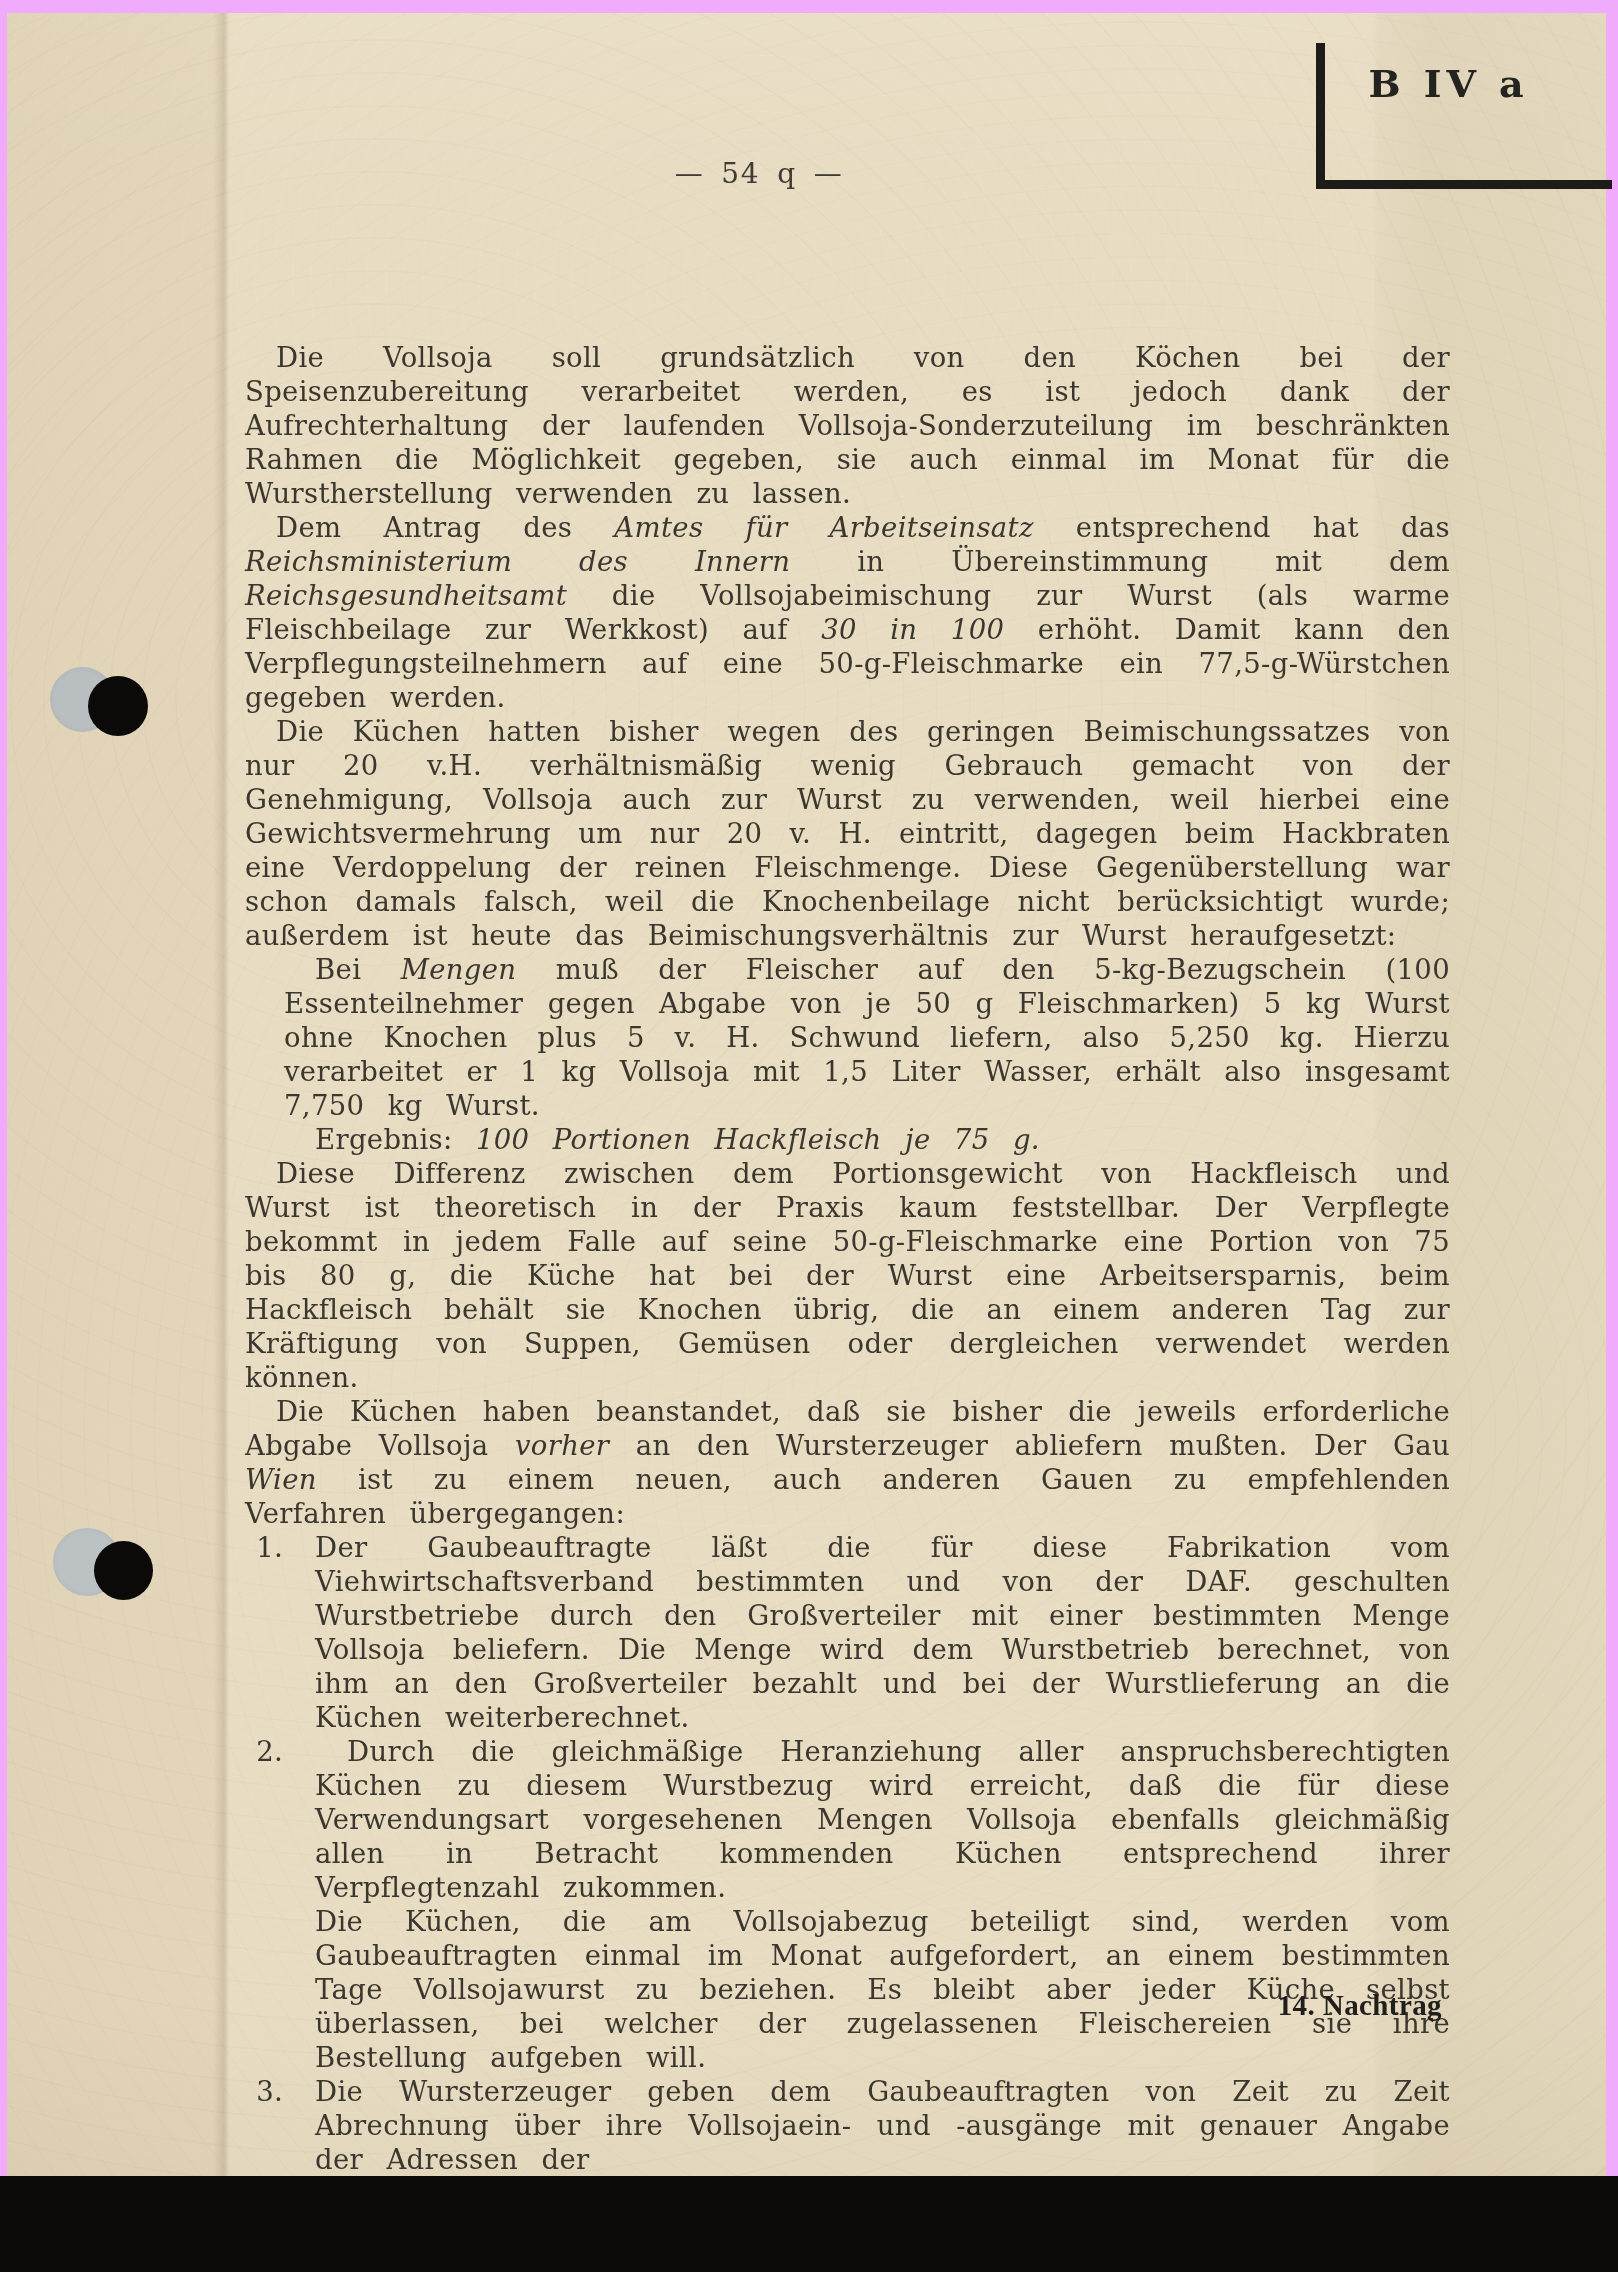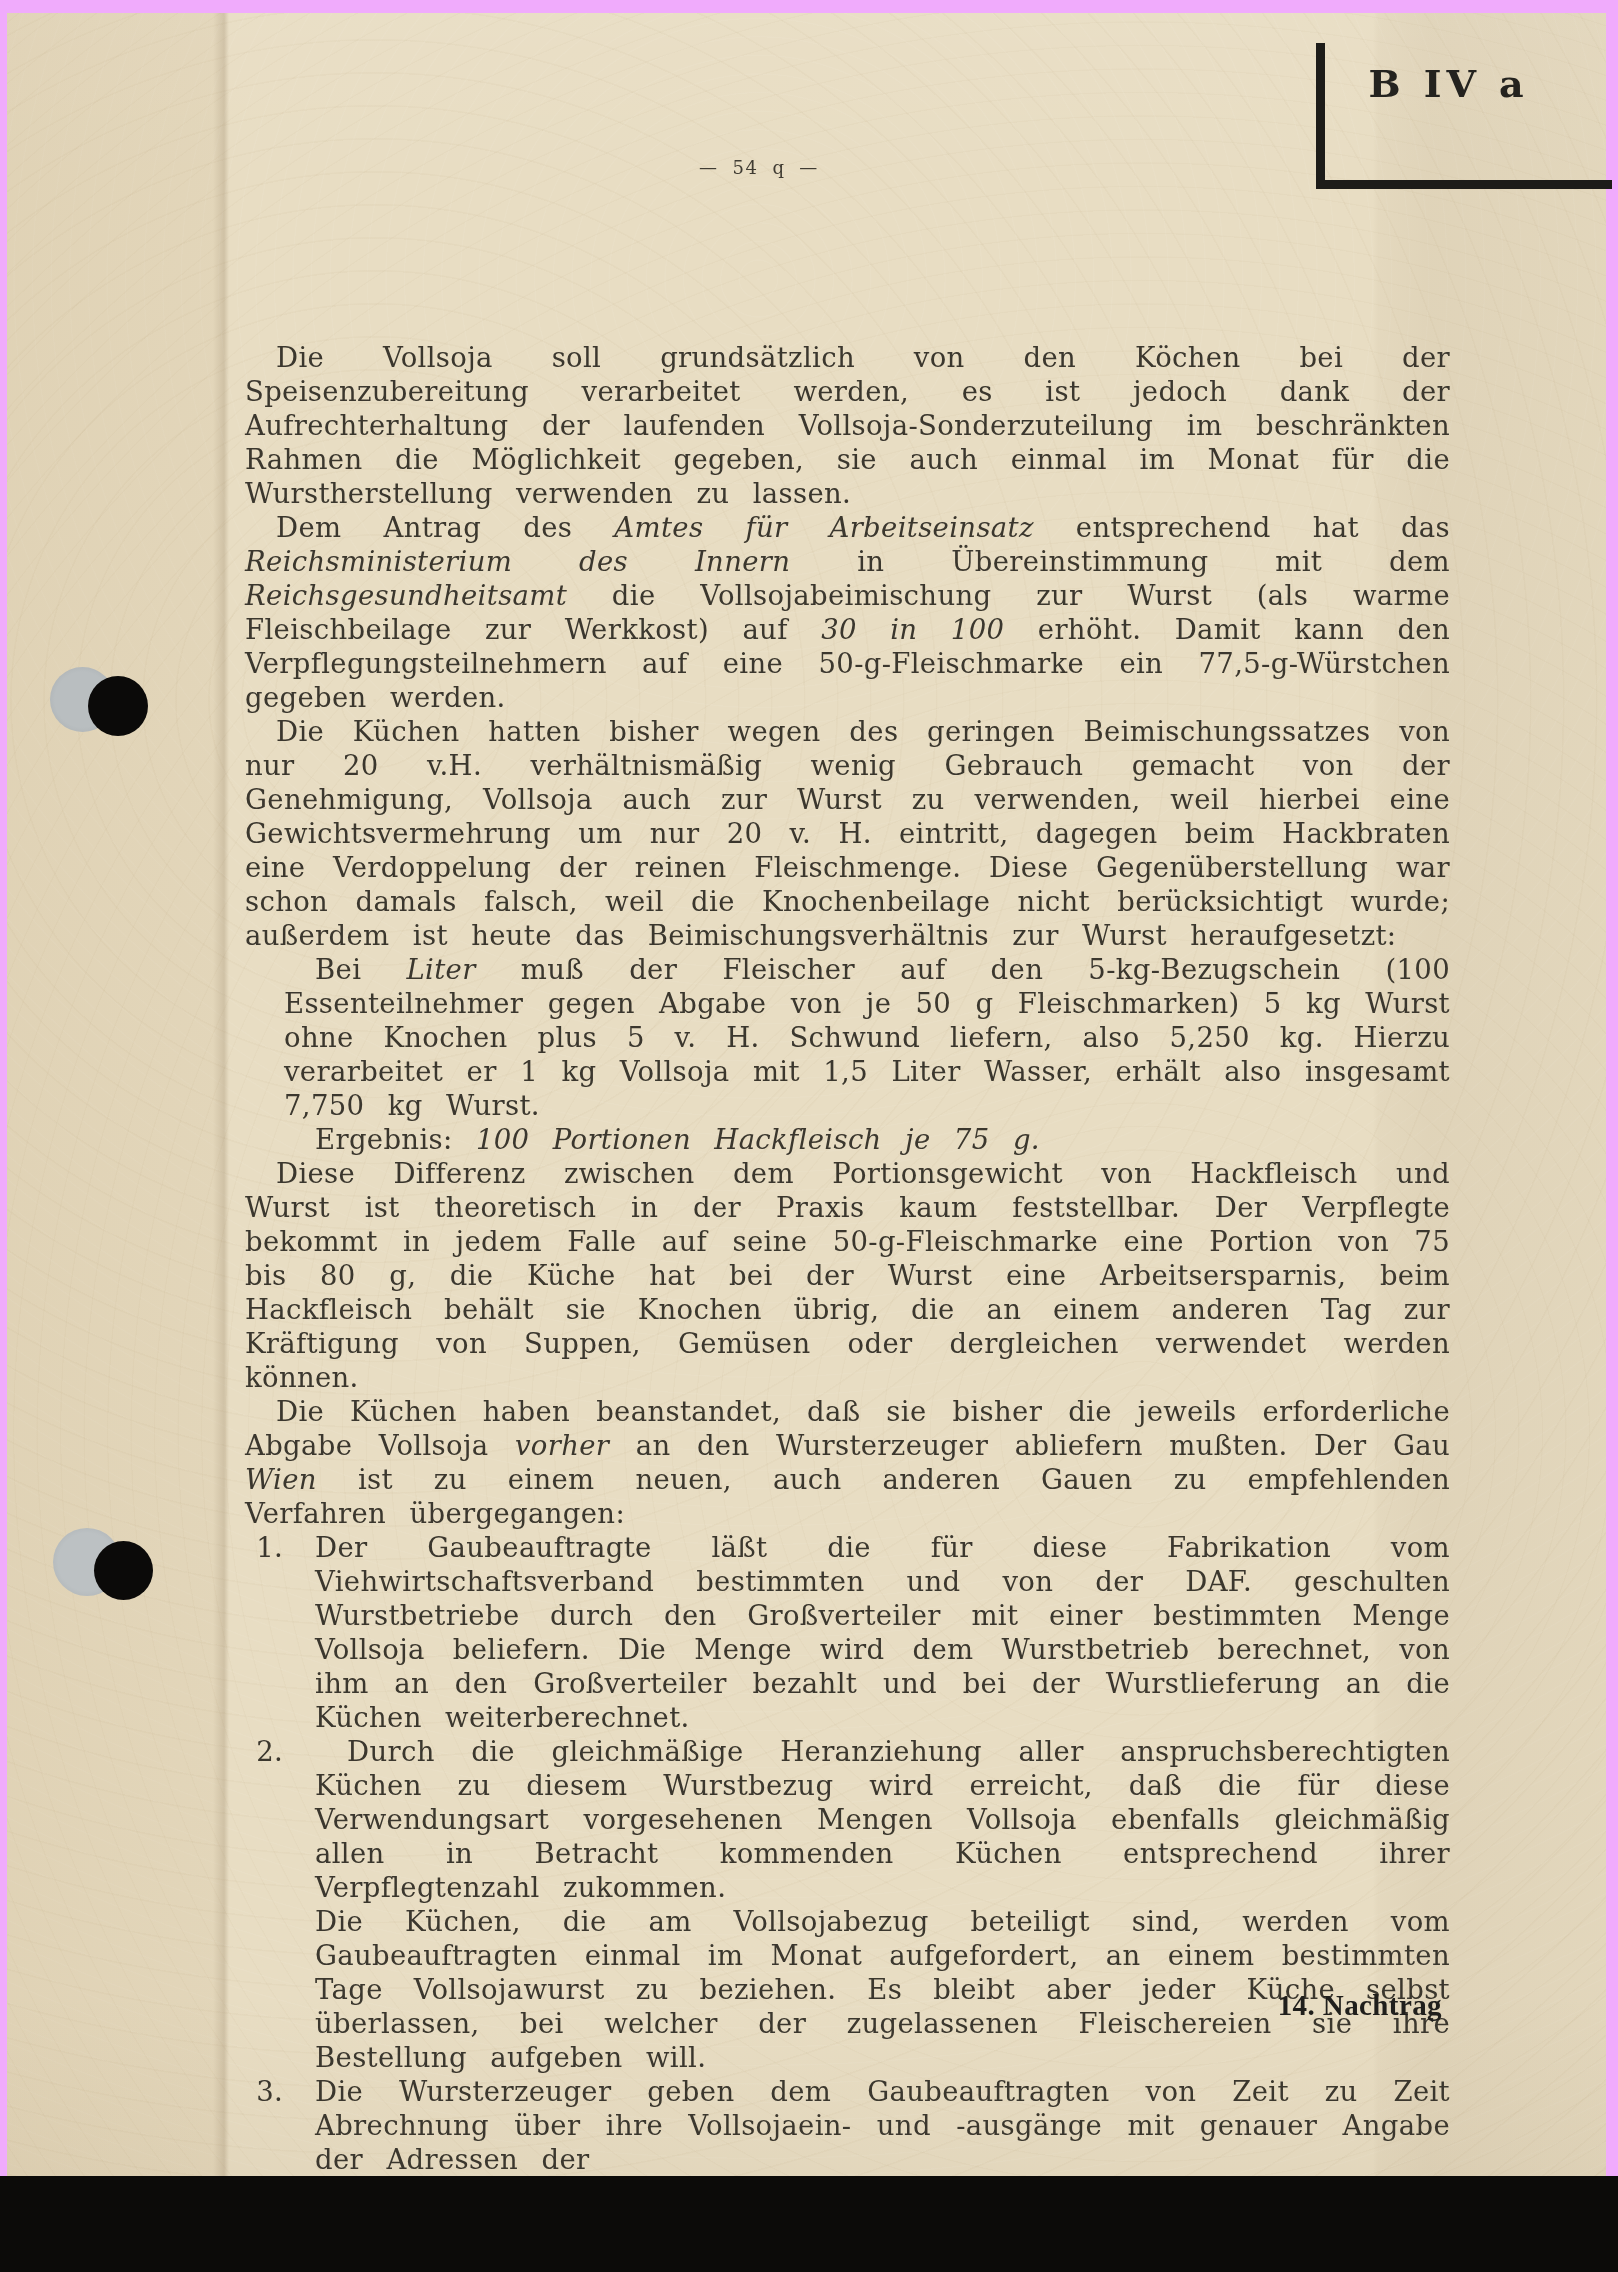--- a/index.html
+++ b/index.html
@@ -23,21 +23,21 @@
   .halo1{left:50px;top:667px;width:65px;height:65px;background:radial-gradient(circle,#b9bec0 0 60%,#a2a8ab 100%);}
   .hole1{left:88px;top:676px;width:60px;height:60px;}
   .halo2{left:53px;top:1528px;width:68px;height:68px;background:radial-gradient(circle,#bcc1c3 0 60%,#a5abae 100%);}
   .hole2{left:94px;top:1541px;width:59px;height:59px;}
   
   .biva-vbar{position:absolute;left:1316px;top:43px;width:9px;height:146px;background:#1d1c19;}
   .biva-hbar{position:absolute;left:1316px;top:180px;width:296px;height:9px;background:#1d1c19;}
   .biva-label{position:absolute;left:1335px;top:61px;width:227px;text-align:center;
       font-weight:bold;font-size:38px;letter-spacing:4.9px;color:#24231f;}
   .page-number{position:absolute;left:597px;top:157px;width:324px;text-align:center;
-      font-size:18px;color:#403c33;letter-spacing:1.6px;word-spacing:6.5px;}
+      font-size:28px;color:#403c33;letter-spacing:1.6px;word-spacing:6.5px;}
   .doc-title{position:absolute;left:245px;top:231px;width:1205px;text-align:center;
       font-weight:bold;font-size:33px;color:#2e2b25;word-spacing:4.9px;}
   .doc-subtitle{position:absolute;left:245px;top:286px;width:1205px;text-align:center;
       font-size:30px;color:#3b372e;word-spacing:4px;}
   .doc-body{position:absolute;left:245px;top:340px;width:1205px;
       font-size:27.5px;line-height:34px;color:#3b372e;text-align:justify;
       word-spacing:0.52em;letter-spacing:0.012em;}
   .para{text-indent:31px;}
   .para.inset{margin-left:39px;}
   .list-item{position:relative;padding-left:70px;}
@@ -64,21 +64,21 @@
   <div class="biva-hbar"></div>
   <div class="biva-label">B IV a</div>
 
   <div class="page-number">— 54 q —</div>
 
 
   <div class="doc-body">
       <div class="para"><span>Die Vollsoja soll grundsätzlich von den Köchen bei der Speisenzubereitung verarbeitet werden, es ist jedoch dank der Aufrechterhaltung der laufenden Vollsoja-Sonderzuteilung im beschränkten Rahmen die Möglichkeit gegeben, sie auch einmal im Monat für die Wurstherstellung verwenden zu lassen.</span></div>
       <div class="para"><span>Dem Antrag des </span><i>Amtes für Arbeitseinsatz</i><span> entsprechend hat das </span><i>Reichsministerium des Innern</i><span> in Übereinstimmung mit dem </span><i>Reichsgesundheitsamt</i><span> die Vollsojabeimischung zur Wurst (als warme Fleischbeilage zur Werkkost) auf </span><i>30 in 100</i><span> erhöht. Damit kann den Verpflegungsteilnehmern auf eine 50-g-Fleischmarke ein 77,5-g-Würstchen gegeben werden.</span></div>
       <div class="para"><span>Die Küchen hatten bisher wegen des geringen Beimischungssatzes von nur 20 v.H. verhältnismäßig wenig Gebrauch gemacht von der Genehmigung, Vollsoja auch zur Wurst zu verwenden, weil hierbei eine Gewichtsvermehrung um nur 20 v. H. eintritt, dagegen beim Hackbraten eine Verdoppelung der reinen Fleischmenge. Diese Gegenüberstellung war schon damals falsch, weil die Knochenbeilage nicht berücksichtigt wurde; außerdem ist heute das Beimischungsverhältnis zur Wurst heraufgesetzt:</span></div>
-      <div class="para inset"><span>Bei </span><i>Liter</i><span> muß der Fleischer auf den 5-kg-Bezugschein (100 Essenteilnehmer gegen Abgabe von je 50 g Fleischmarken) 5 kg Wurst ohne Knochen plus 5 v. H. Schwund liefern, also 5,250 kg. Hierzu verarbeitet er 1 kg Vollsoja mit 1,5 Liter Wasser, erhält also insgesamt 7,750 kg Wurst.</span></div>
+      <div class="para inset"><span>Bei </span><i>Mengen</i><span> muß der Fleischer auf den 5-kg-Bezugschein (100 Essenteilnehmer gegen Abgabe von je 50 g Fleischmarken) 5 kg Wurst ohne Knochen plus 5 v. H. Schwund liefern, also 5,250 kg. Hierzu verarbeitet er 1 kg Vollsoja mit 1,5 Liter Wasser, erhält also insgesamt 7,750 kg Wurst.</span></div>
       <div class="para inset"><span>Ergebnis: </span><i>100 Portionen Hackfleisch je 75 g.</i></div>
       <div class="para"><span>Diese Differenz zwischen dem Portionsgewicht von Hackfleisch und Wurst ist theoretisch in der Praxis kaum feststellbar. Der Verpflegte bekommt in jedem Falle auf seine 50-g-Fleischmarke eine Portion von 75 bis 80 g, die Küche hat bei der Wurst eine Arbeitsersparnis, beim Hackfleisch behält sie Knochen übrig, die an einem anderen Tag zur Kräftigung von Suppen, Gemüsen oder dergleichen verwendet werden können.</span></div>
       <div class="para"><span>Die Küchen haben beanstandet, daß sie bisher die jeweils erforderliche Abgabe Vollsoja </span><i>vorher</i><span> an den Wursterzeuger abliefern mußten. Der Gau </span><i>Wien</i><span> ist zu einem neuen, auch anderen Gauen zu empfehlenden Verfahren übergegangen:</span></div>
       <div class="list-item">
         <span class="item-number">1.</span>
         <div class="para item-para"><span>Der Gaubeauftragte läßt die für diese Fabrikation vom Viehwirtschaftsverband bestimmten und von der DAF. geschulten Wurstbetriebe durch den Großverteiler mit einer bestimmten Menge Vollsoja beliefern. Die Menge wird dem Wurstbetrieb berechnet, von ihm an den Großverteiler bezahlt und bei der Wurstlieferung an die Küchen weiterberechnet.</span></div>
       </div>
       <div class="list-item">
         <span class="item-number">2.</span>
         <div class="para item-para indented"><span>Durch die gleichmäßige Heranziehung aller anspruchsberechtigten Küchen zu diesem Wurstbezug wird erreicht, daß die für diese Verwendungsart vorgesehenen Mengen Vollsoja ebenfalls gleichmäßig allen in Betracht kommenden Küchen entsprechend ihrer Verpflegtenzahl zukommen.</span></div>

